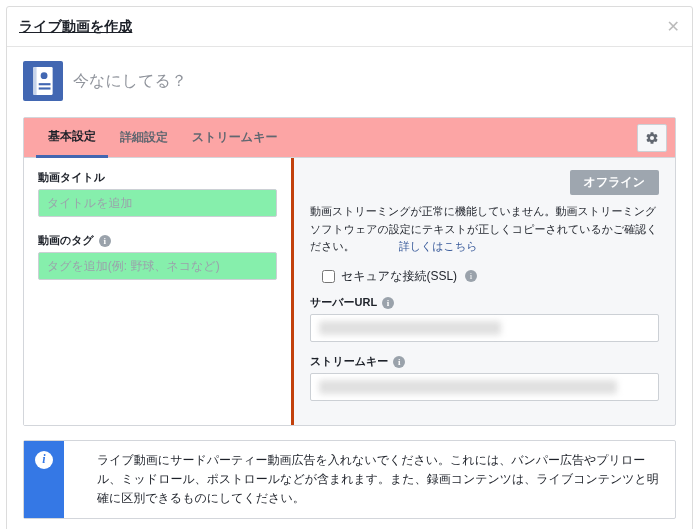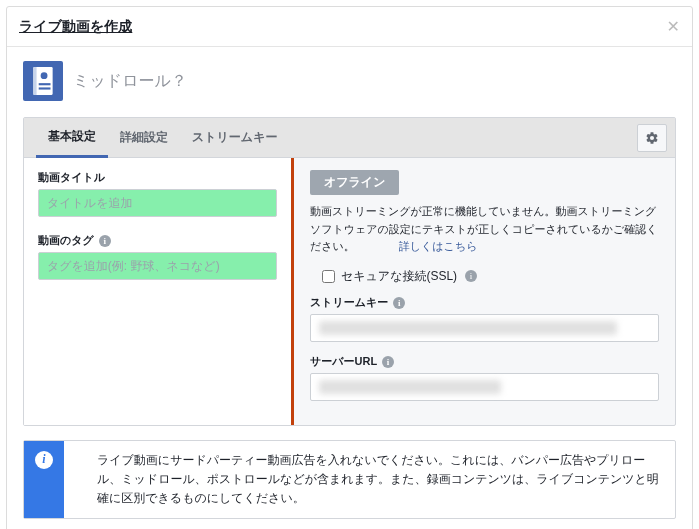--- a/index.html
+++ b/index.html
@@ -43,21 +43,21 @@
   .pane {
     margin: 0 16px 14px;
     border: 1px solid #d3d6db;
     border-radius: 2px;
     background: #f6f7f9;
   }
   .tabs {
     display: flex;
     align-items: center;
     border-bottom: 1px solid #d3d6db;
-    background: #e5e5e5;
+    background: #fca5a5;
     padding-left: 12px;
   }
   .tab {
     padding: 10px 12px;
     font-size: 12px;
     color: #616770;
     font-weight: bold;
     cursor: pointer;
   }
   .tab.active { color: #1d2129; border-bottom: 3px solid #4267b2; margin-bottom:-1px;}
@@ -97,21 +97,21 @@
     width: 100%;
     padding: 6px 8px;
     border: 1px solid #ccd0d5;
     border-radius: 2px;
     font-size: 12px;
     color: #1d2129;
     background: #86efac;
   }
   .txt::placeholder { color: #9aa2ab; }
   .grp { margin-bottom: 16px; }
-  .offline-wrap { text-align: left; margin-bottom: 8px;}
+  .offline-wrap { text-align: right; margin-bottom: 8px;}
   .offline-badge {
     display: inline-block;
     background: #9ea6af;
     color: #fff;
     font-weight: bold;
     font-size: 12px;
     padding: 4px 14px;
     border-radius: 2px;
   }
   .rdesc { font-size: 11px; color: #1d2129; line-height: 1.6; }
@@ -170,21 +170,21 @@
   <div class="composer">
     <div class="avatar">
       <svg viewBox="0 0 24 28">
         <rect x="3" y="1" width="18" height="26" rx="1" fill="#fff"></rect>
         <rect x="3" y="1" width="3" height="26" fill="#c7d4ea"></rect>
         <circle cx="13" cy="9" r="3.2" fill="#4267b2"></circle>
         <rect x="8" y="16" width="11" height="2" fill="#4267b2"></rect>
         <rect x="8" y="20" width="11" height="2" fill="#4267b2"></rect>
       </svg>
     </div>
-    <div class="placeholder-q">ミッドロール？</div>
+    <div class="placeholder-q">今なにしてる？</div>
   </div>
 
   <div class="pane">
     <div class="tabs">
       <div class="tab active">基本設定</div>
       <div class="tab">詳細設定</div>
       <div class="tab">ストリームキー</div>
       <div class="tabs-spacer"></div>
       <div class="gear-btn">
         <svg width="14" height="14" viewBox="0 0 24 24" fill="currentColor">
@@ -216,34 +216,34 @@
           <span>動画ストリーミングが正常に機能していません。動画ストリーミングソフトウェアの設定にテキストが正しくコピーされているかご確認ください。</span>
           <a href="#">詳しくはこちら</a>
         </div>
         <div class="chkrow">
           <input type="checkbox" style="">
           <span>セキュアな接続(SSL)</span>
           <span class="info-i">i</span>
         </div>
         <div class="rgrp">
           <div class="rlbl">
+            <span>サーバーURL</span>
+            <span class="info-i">i</span>
+          </div>
+          <div class="blurbox">
+            <div class="blur-bar" style="width:55%"></div>
+          </div>
+        </div>
+        <div class="rgrp">
+          <div class="rlbl">
             <span>ストリームキー</span>
             <span class="info-i">i</span>
           </div>
           <div class="blurbox">
             <div class="blur-bar" style="width:90%"></div>
-          </div>
-        </div>
-        <div class="rgrp">
-          <div class="rlbl">
-            <span>サーバーURL</span>
-            <span class="info-i">i</span>
-          </div>
-          <div class="blurbox">
-            <div class="blur-bar" style="width:55%"></div>
           </div>
         </div>
       </div>
     </div>
   </div>
 
   <div class="notice">
     <div class="notice-icon">
       <div class="ci">i</div>
     </div>

